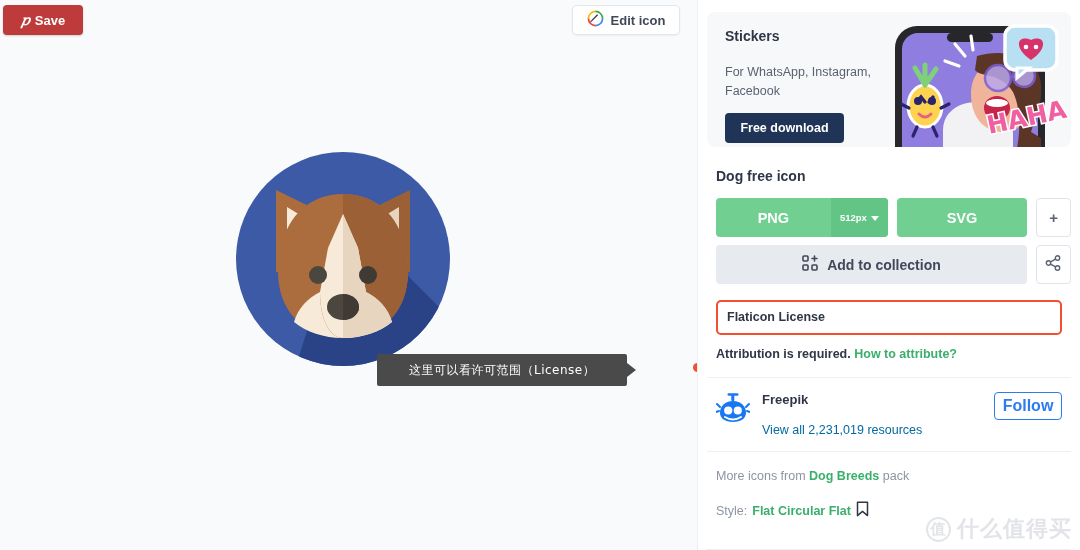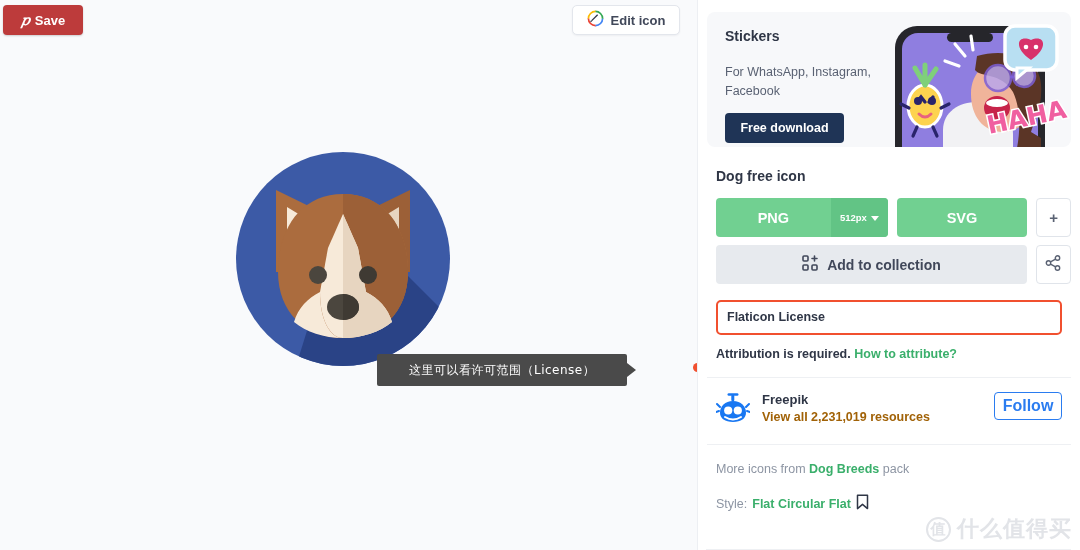--- a/index.html
+++ b/index.html
@@ -136,21 +136,21 @@
   #attribution-link { color: #3aaf6b; font-weight: 700; cursor: pointer; }
 
   
   #author-section {
     margin: 16px 0 0 0; padding: 14px 9px; border-top: 1px solid #eef0f3;
     border-bottom: 1px solid #eef0f3;
     display: flex; gap: 12px;
   }
   #author-info { flex: 1; }
   #author-name { font-size: 13px; font-weight: 700; color: #2f3646; }
-  #author-resources { font-size: 12.5px; color: #a16207; margin-top: 3px; cursor: pointer; font-weight: bold; }
+  #author-resources { font-size: 12.5px; color: #0369a1; margin-top: 16px; cursor: pointer; }
   #follow-button {
     width: 68px; height: 28px; border-radius: 4px;
     border: 1px solid #2a7cf0; color: #2a7cf0; background: #fff;
     display: flex; align-items: center; justify-content: center;
     font-size: 16px; font-weight: 700; cursor: pointer;
   }
 
   #pack-line { margin: 17px 9px 0 9px; font-size: 12.5px; color: #8d95a3; }
   #style-line { margin: 18px 9px 0 9px; font-size: 12.5px; color: #8d95a3;
     display: flex; align-items: center; gap: 5px; }

